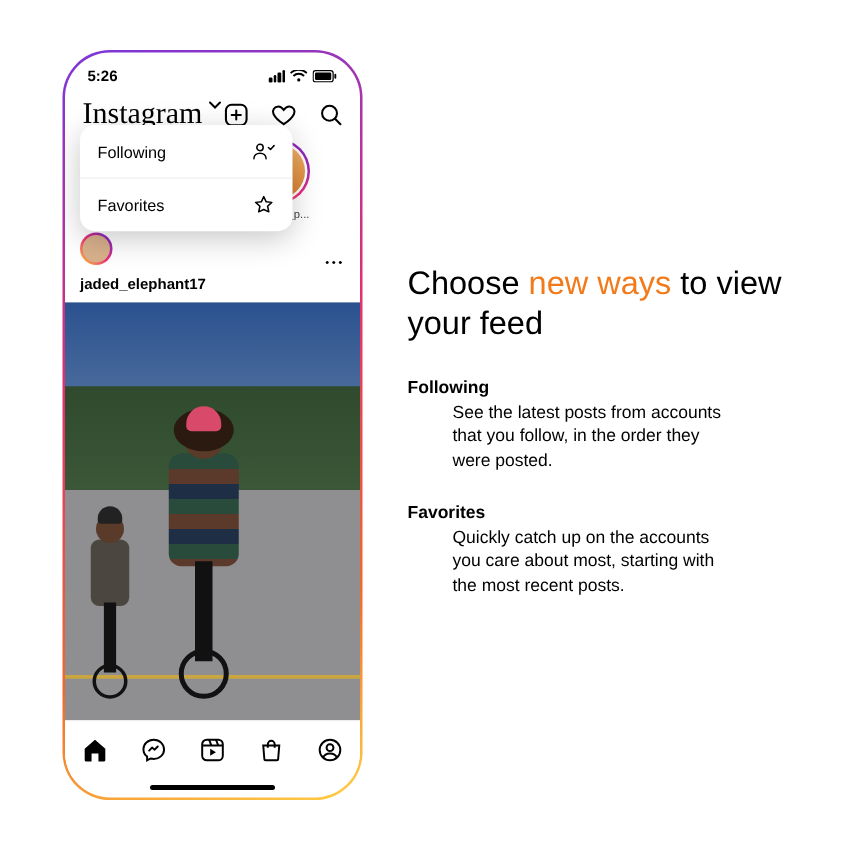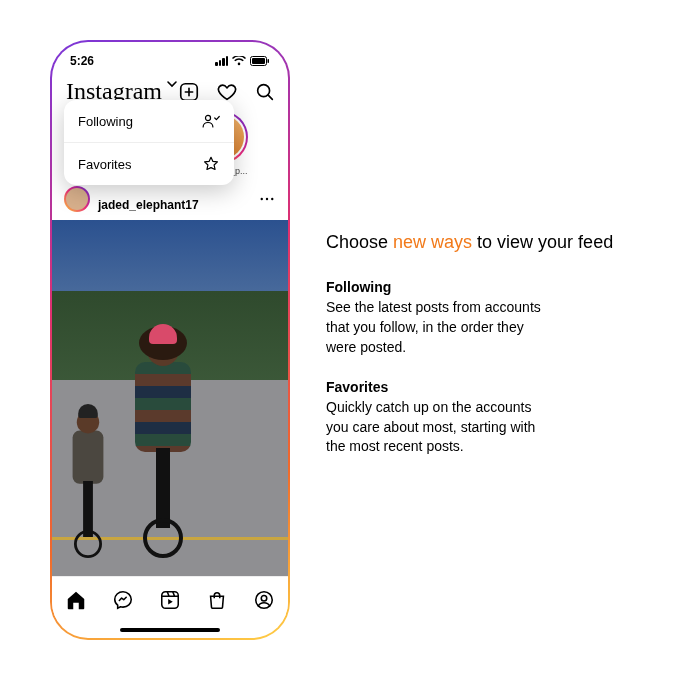--- a/index.html
+++ b/index.html
@@ -112,21 +112,21 @@
     display:flex;justify-content:space-between;align-items:center;
     padding:12px 14px;
     font-size:13px;
     border-bottom:1px solid #eee;
   }
   .menu-item:last-child{border-bottom:none;}
   .post-header {
     display:flex;align-items:center;justify-content:space-between;
     padding:8px 12px;
   }
-  .post-user {display:flex;align-items:flex-end;gap:8px;}
+  .post-user {display:flex;align-items:flex-start;gap:8px;flex-direction:column;}
   .post-avatar {
     width:26px;height:26px;border-radius:50%;
     background:linear-gradient(45deg,#f9ce34,#ee2a7b,#6228d7);
     padding:2px;
   }
   .post-avatar-inner{
     width:100%;height:100%;border-radius:50%;
     background:#d8b08c;
   }
   .post-username{font-size:12px;font-weight:600;}
@@ -194,26 +194,26 @@
     height:16px;display:flex;align-items:center;justify-content:center;
   }
   .home-ind div{
     width:100px;height:4px;background:#000;border-radius:3px;
   }
   .copy{
     margin-left: 36px;
     padding-top: 30px;
   }
   .headline{
-    font-size:18px;line-height:1.25;font-weight:450;
+    font-size:26px;line-height:1.25;font-weight:450;
     margin-bottom:26px;
   }
   .headline .accent{ color:#f27a1a; }
   .section-title{font-size:14px;font-weight:700;margin-bottom:3px;}
-  .section-body{font-size:14px;line-height:1.4;margin-bottom:22px;max-width:230px;}
+  .section-body{font-size:14px;line-height:1.4;margin-bottom:22px;max-width:230px;margin-left:36px;}
   svg{display:block;}
 </style>
 </head>
 <body>
 
 <div class="canvas">
   <div class="phone-wrap">
     <div class="phone">
       <div class="status-bar">
         <span>5:26</span>

